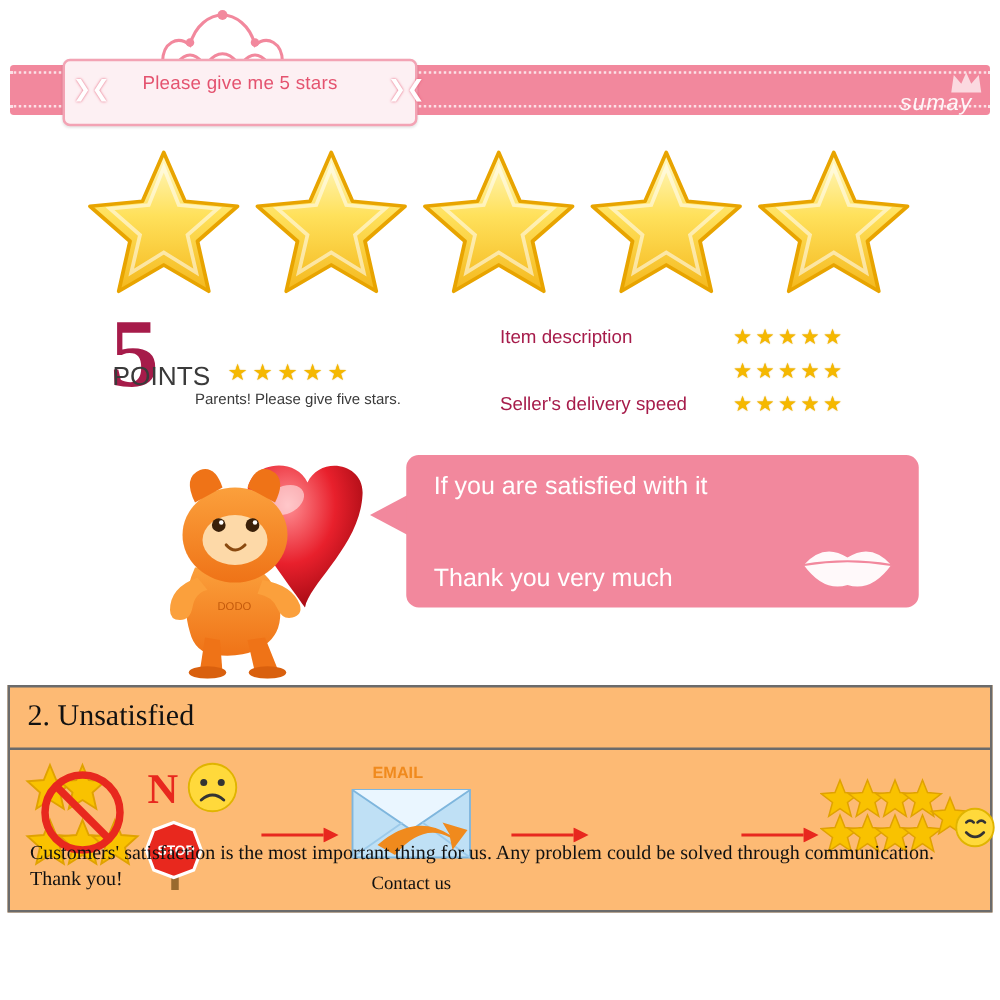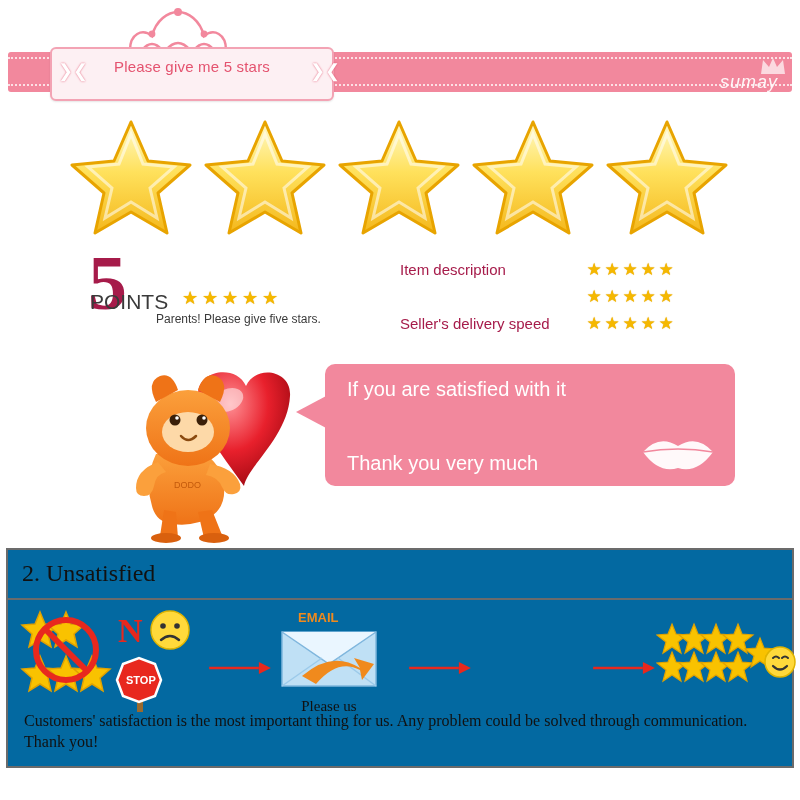--- a/index.html
+++ b/index.html
@@ -253,24 +253,24 @@
     width: 78px;
     height: 46px;
   }
 
   
   .unsat {
     position: absolute;
     left: 6px;
     top: 548px;
     width: 788px;
-    height: 220px;
+    height: 182px;
     border: 2px solid #6b6b6b;
     box-sizing: border-box;
-    background: #0369a1;
+    background: #fdba74;
   }
   .unsat-title {
     position: absolute;
     left: 14px;
     top: 10px;
     font-size: 24px;
     color: #111;
     font-family: "Liberation Serif", serif;
   }
   .unsat-divider {
@@ -515,21 +515,21 @@
       </svg>
 
       <div class="flow-item" style="left:256px; top:4px; width:130px;">
         <svg width="130" height="88" viewBox="0 0 130 88">
           <text class="emailword" x="34" y="16">EMAIL</text>
           <path d="M18 26 L112 26 L112 80 L18 80 Z" fill="#bfe0f5" stroke="#7fb6dd" stroke-width="1.5"></path>
           <path d="M18 26 L65 58 L112 26" fill="#eaf6ff" stroke="#7fb6dd" stroke-width="1.5"></path>
           <path d="M18 80 L58 52 M112 80 L74 52" stroke="#9ccaea" stroke-width="1.5" fill="none"></path>
           <path d="M38 70 q30 -26 58 -8 l-6 -10 l20 6 l-12 16 l-2 -10 q-22 -12 -44 14 Z" fill="#f08a1d"></path>
         </svg>
-        <div class="flow-caption">Please us</div>
+        <div class="flow-caption">Contact us</div>
       </div>
 
       <svg class="arrow" style="left:396px; top:60px;" width="72" height="14" viewBox="0 0 72 14">
         <line x1="0" y1="7" x2="58" y2="7" stroke="#e8281e" stroke-width="3"></line>
         <polygon points="58,0 72,7 58,14" fill="#e8281e"></polygon>
       </svg>
 
 
       <svg class="arrow" style="left:580px; top:60px;" width="72" height="14" viewBox="0 0 72 14">
         <line x1="0" y1="7" x2="58" y2="7" stroke="#e8281e" stroke-width="3"></line>

